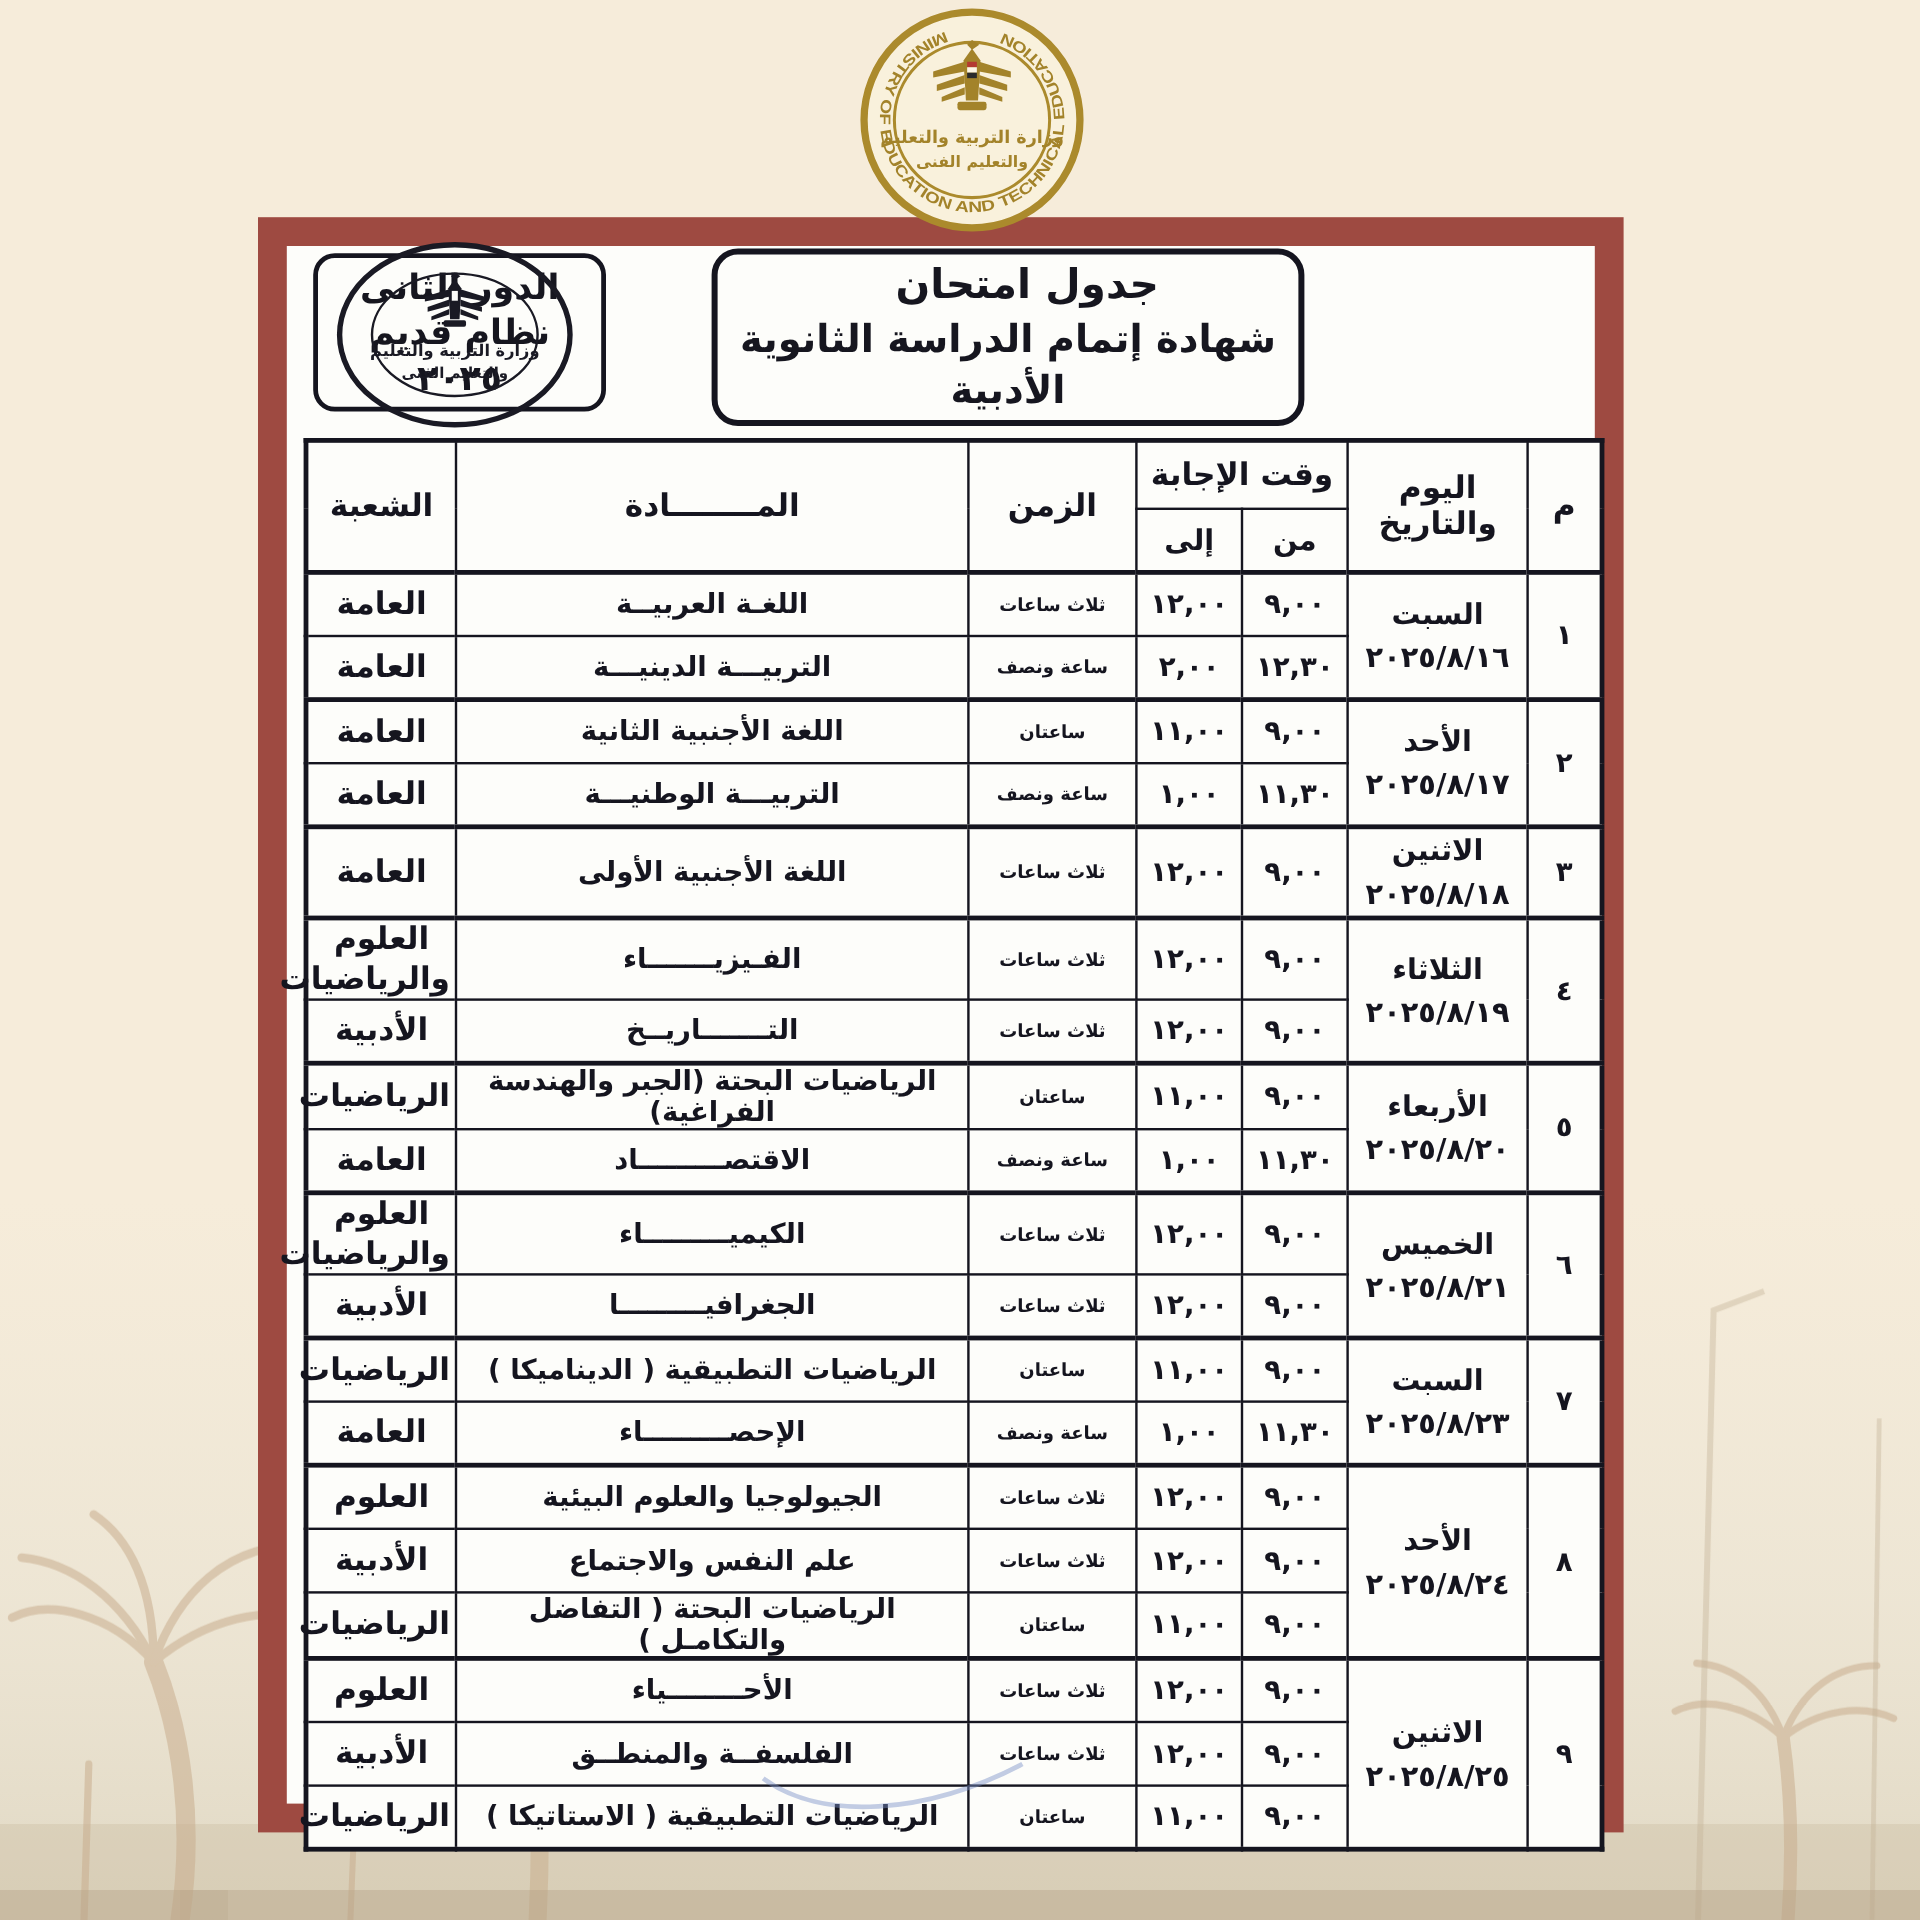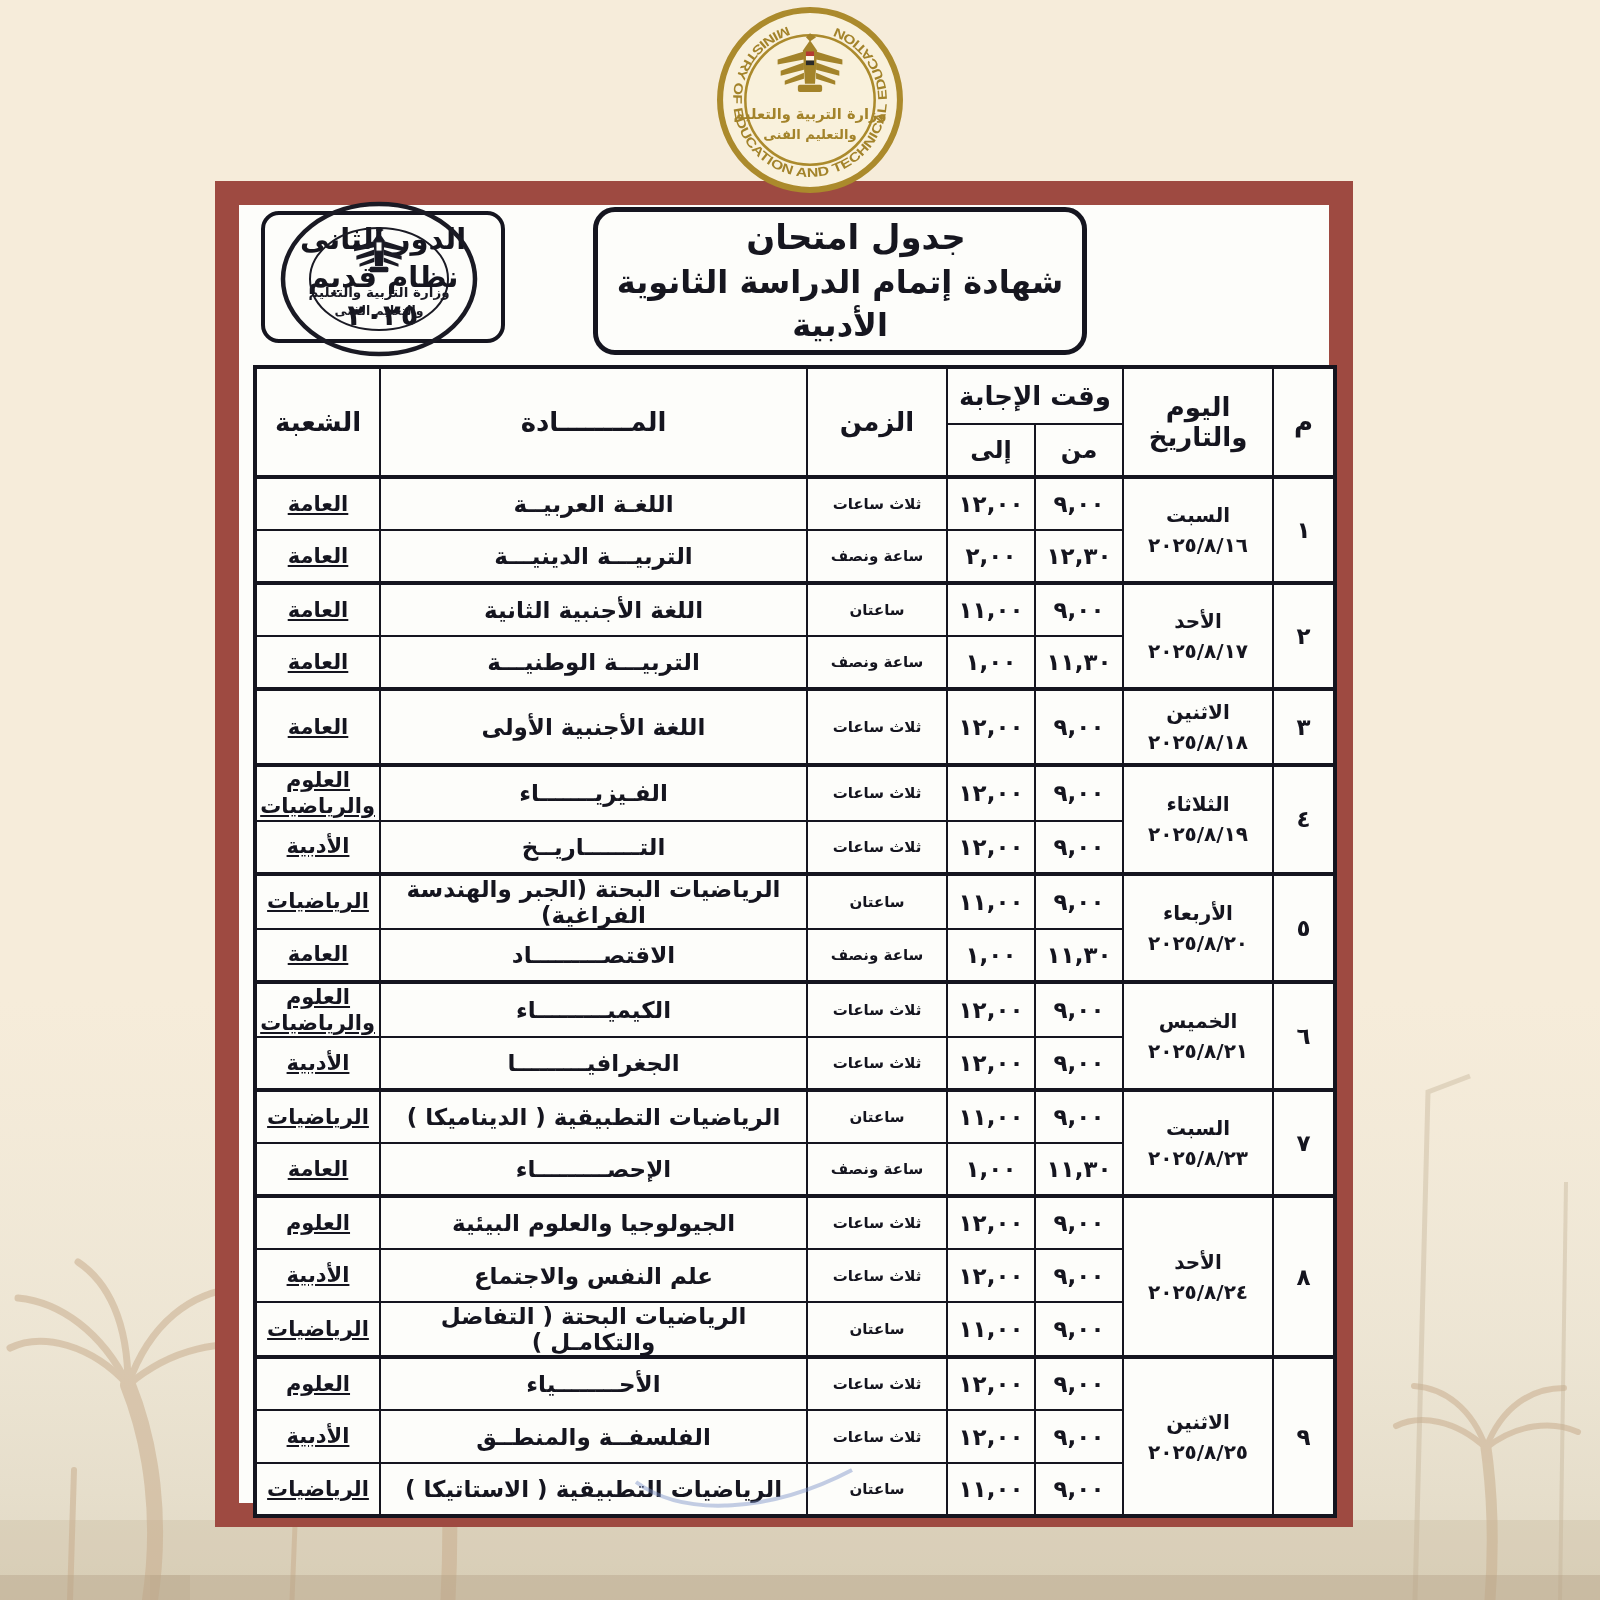--- a/index.html
+++ b/index.html
@@ -49,25 +49,25 @@
   table.sched th,table.sched td{
     border:2.5px solid #15151f;text-align:center;vertical-align:middle;
     padding:0 4px;background:#fdfdfa;
   }
   tr.gstart>th,tr.gstart>td{border-top:4.5px solid #15151f;}
   tr.h1 th{height:54px;font-size:26px;}
   tr.h2 th{height:50px;font-size:24px;}
   tr.r{height:53px;}
   tr.r-tall{height:76px;}
   .c-num{font-size:23px;}
-  .c-day{font-size:20px;line-height:1.5;margin-left:12px;}
+  .c-day{font-size:24px;line-height:1.5;margin-left:12px;}
   .c-time{font-size:23px;margin-left:32px;}
   .c-dur{font-size:15px;}
   .c-sub{font-size:23px;}
-  .c-sec{font-size:21px;line-height:1.25;text-decoration:underline;}
+  .c-sec{font-size:26px;line-height:1.25;}
   .pen{left:620px;top:1452px;width:250px;height:75px;z-index:6;pointer-events:none;}
   .seal-ring{font-family:"Liberation Sans","DejaVu Sans",sans-serif;font-weight:bold;}
 </style>
 </head>
 <body>
 
 <svg class="abs photo" viewBox="0 0 1600 600">
   <defs>
     <linearGradient id="sky" x1="0" y1="0" x2="0" y2="1">
       <stop offset="0" stop-color="#e9e4d4" stop-opacity="0"></stop>

